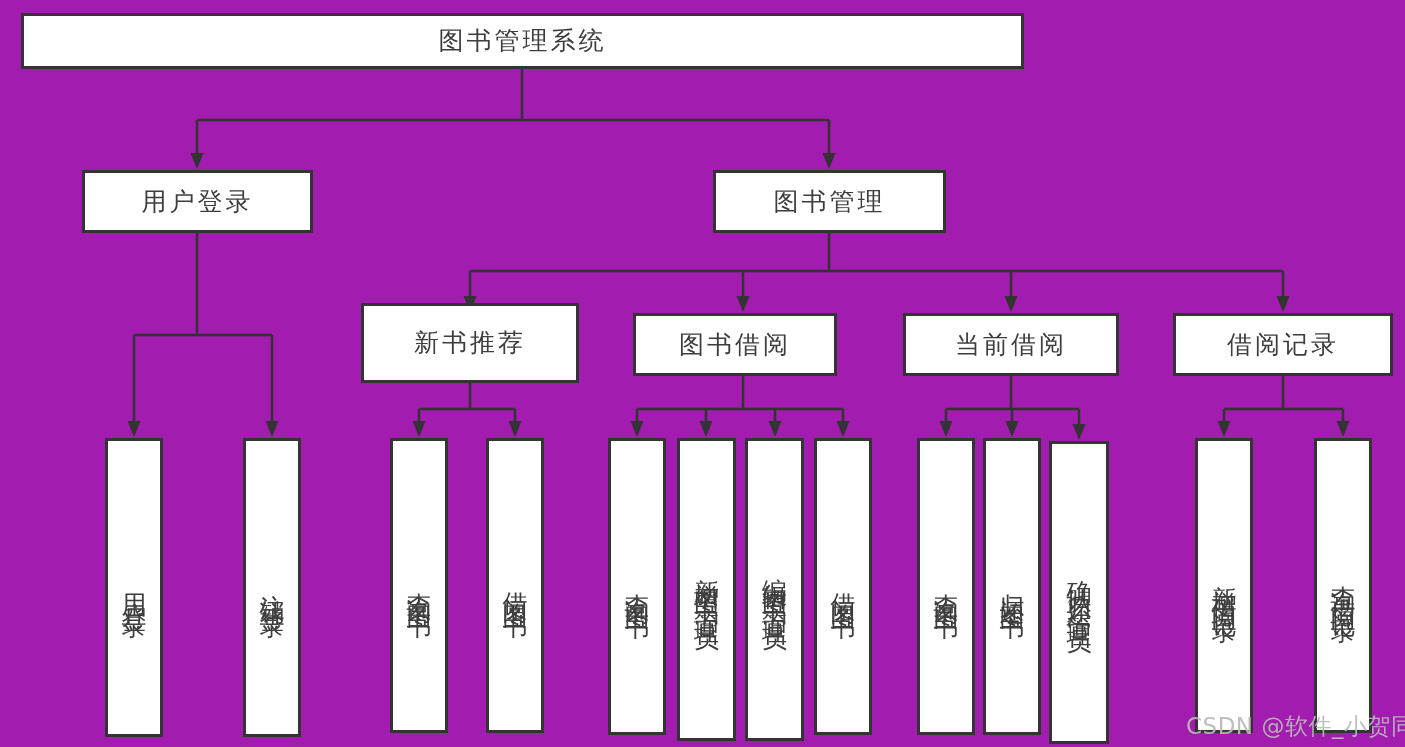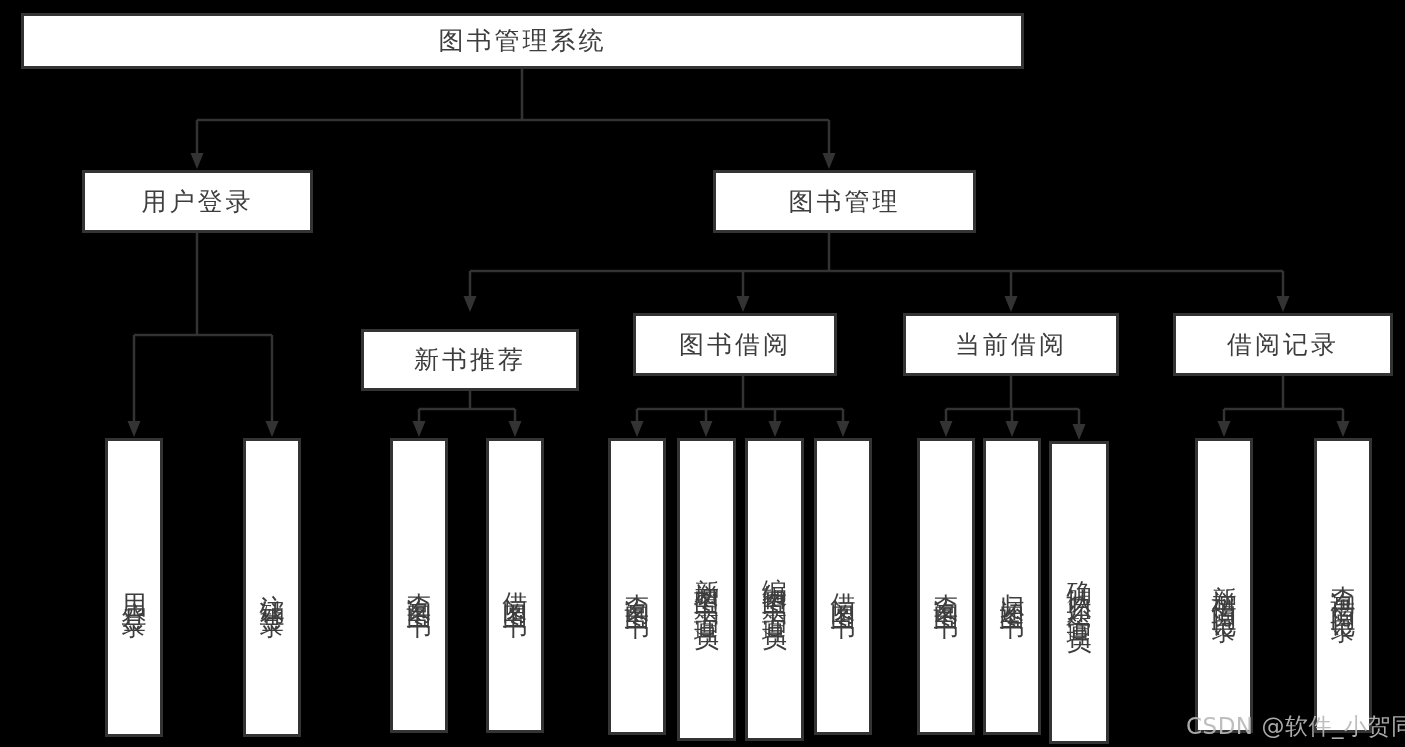--- a/index.html
+++ b/index.html
@@ -1,21 +1,21 @@
 <!DOCTYPE html>
 <html><head>
 <meta charset="utf-8">
 <style>
   * { box-sizing: border-box; }
   html, body { margin: 0; padding: 0; }
   body {
     width: 1405px; height: 747px; background: #ffffff;
     font-family: "DejaVu Sans", "Liberation Sans", sans-serif;
   }
-  .stage { position: relative; width: 1405px; height: 747px; background: #000000; overflow: hidden; }
+  .stage { position: relative; width: 1405px; height: 747px; background: #a21caf; overflow: hidden; }
   .wires { position: absolute; left: 0; top: 0; z-index: 1; }
   .wires path.line { stroke: #333333; stroke-width: 2.5; fill: none; }
   .wires path.arrow { fill: #333333; stroke: none; }
   .hbox, .vbox {
     position: absolute; border: 3px solid #343434; background: #ffffff;
     display: flex; align-items: center; justify-content: center; z-index: 2;
   }
   .hlbl {
     font-size: 25px; color: #3d3d3d; letter-spacing: 3px; white-space: nowrap; line-height: 1.2;
   }
@@ -64,25 +64,25 @@
     </g>
   </svg>
 
   <div class="hbox" style="left:21px;top:13px;width:1003px;height:56px">
     <span class="hlbl">图书管理系统</span>
   </div>
 
   <div class="hbox" style="left:82px;top:170px;width:231px;height:63px">
     <span class="hlbl">用户登录</span>
   </div>
-  <div class="hbox" style="left:713px;top:170px;width:263px;height:63px">
+  <div class="hbox" style="left:713px;top:170px;width:233px;height:63px">
     <span class="hlbl">图书管理</span>
   </div>
 
-  <div class="hbox" style="left:361px;top:329px;width:218px;height:62px">
+  <div class="hbox" style="left:361px;top:303px;width:218px;height:80px">
     <span class="hlbl">新书推荐</span>
   </div>
   <div class="hbox" style="left:633px;top:313px;width:204px;height:63px">
     <span class="hlbl">图书借阅</span>
   </div>
   <div class="hbox" style="left:903px;top:313px;width:216px;height:63px">
     <span class="hlbl">当前借阅</span>
   </div>
   <div class="hbox" style="left:1173px;top:313px;width:220px;height:63px">
     <span class="hlbl">借阅记录</span>

